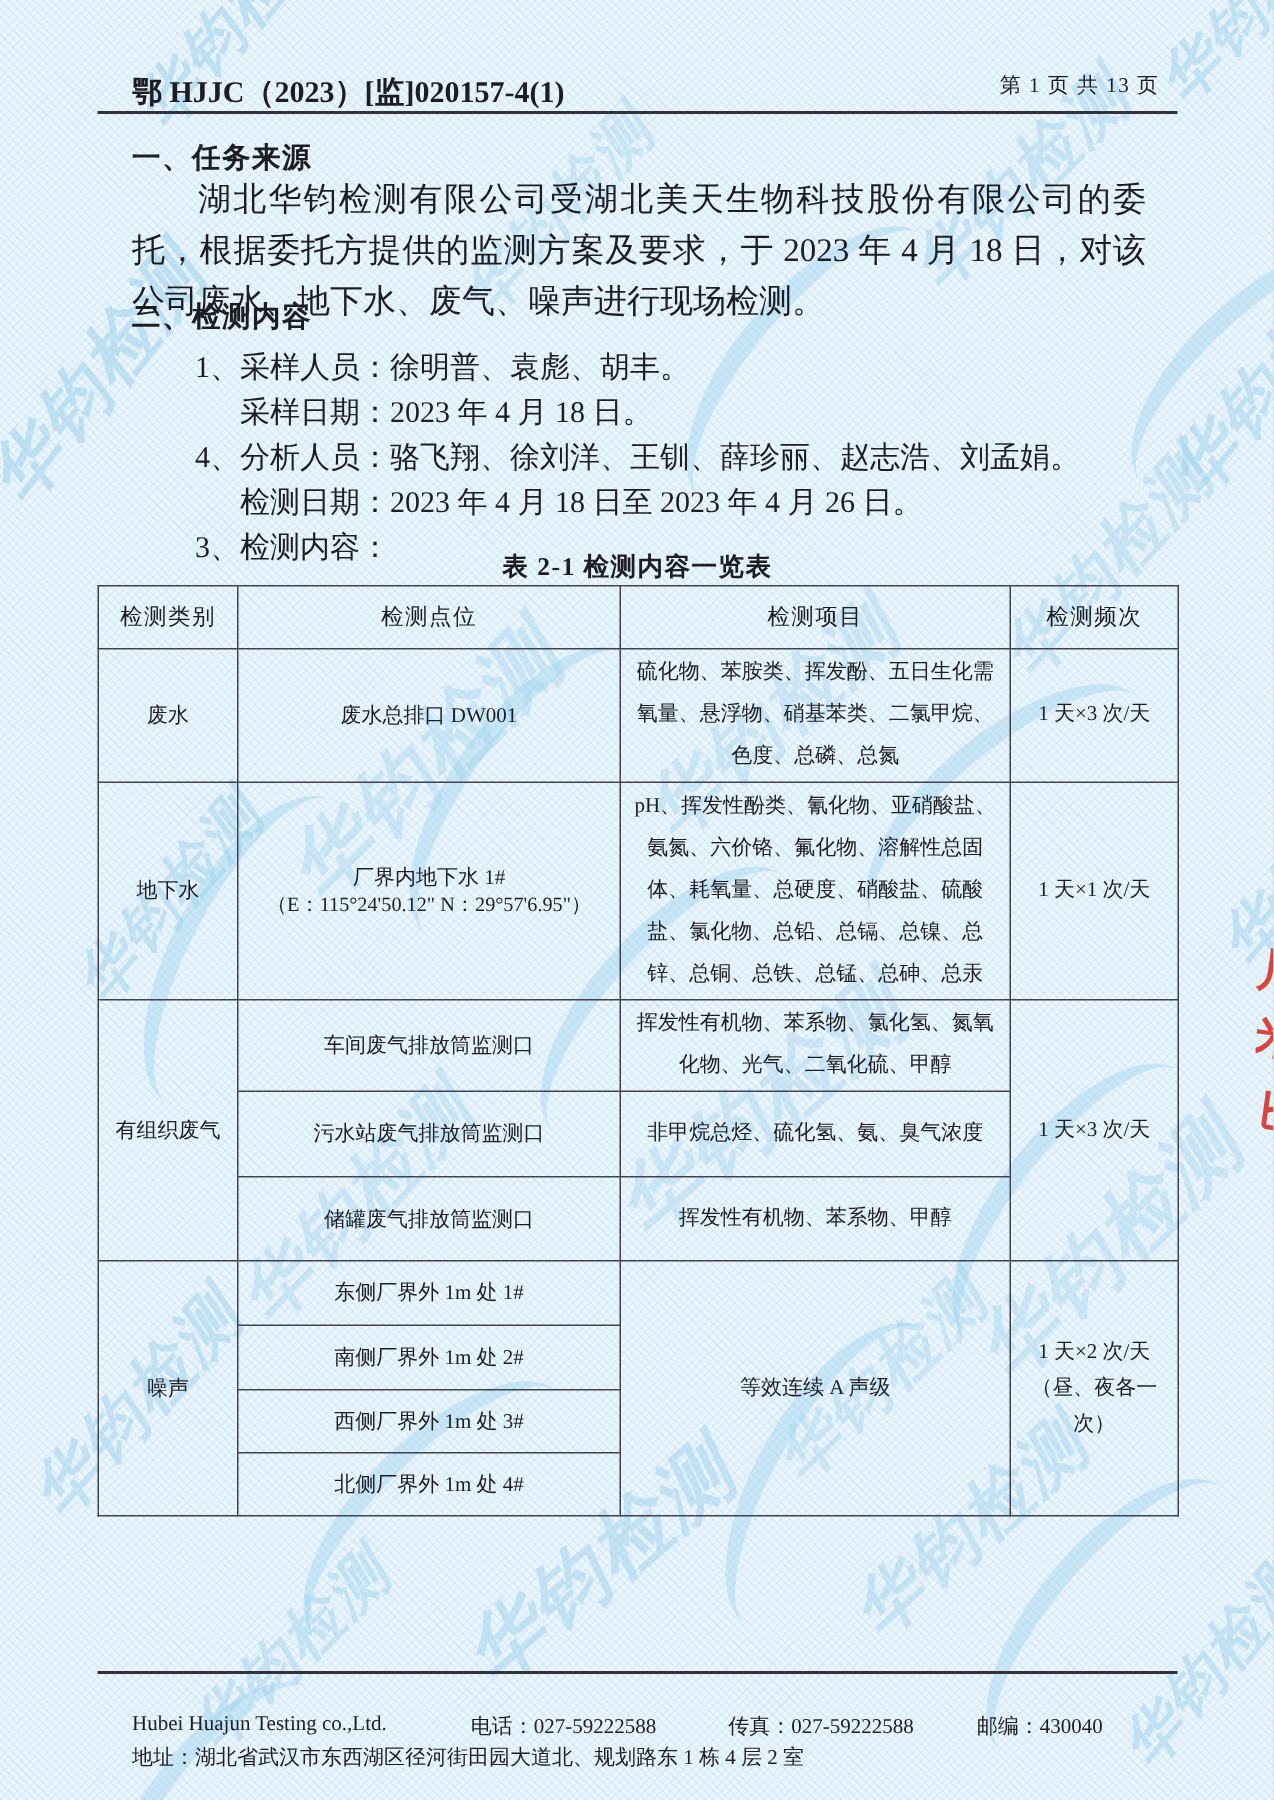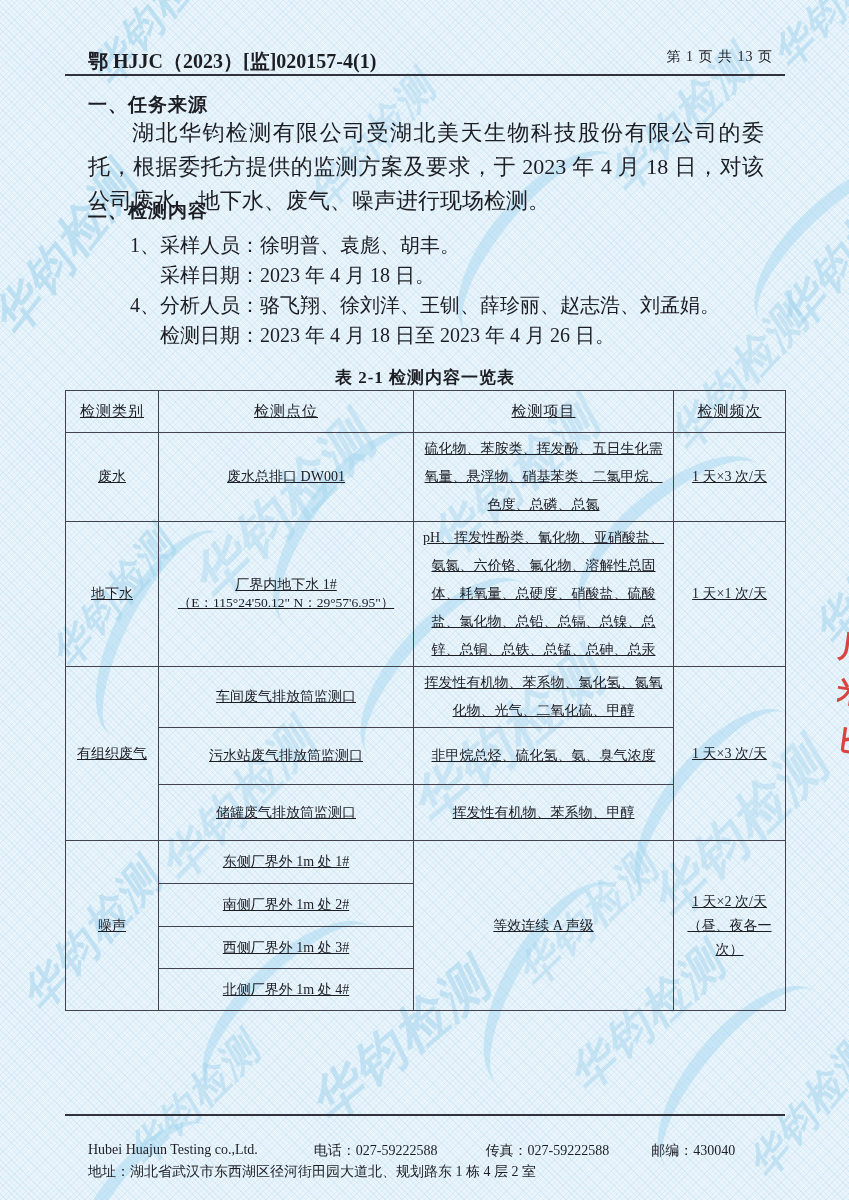--- a/index.html
+++ b/index.html
@@ -65,21 +65,20 @@
   }
   table.ct th,table.ct td{
     border:1px solid #43434d;
     padding:2px 6px;
     vertical-align:middle;
     text-align:center;
     overflow:hidden;
     box-sizing:border-box;
     font-weight:normal;
     background:transparent;
-    text-decoration:underline;
   }
   table.ct th{font-size:15px;letter-spacing:1px;}
   td.items{
     text-align:justify;text-align-last:center;
     line-height:28px;padding:4px 12px;
   }
   td.point .sub{font-size:13.5px;letter-spacing:0;}
   td.freq{line-height:24px;padding:2px 8px;}
   
   .ftr-rule{position:absolute;z-index:1;left:65px;width:720px;top:1114px;border-top:2px solid #32323c;}
@@ -147,20 +146,21 @@
 
   <div class="sec-title" style="top:92px">一、任务来源</div>
   <div class="para" style="top:116px">湖北华钧检测有限公司受湖北美天生物科技股份有限公司的委托，根据委托方提供的监测方案及要求，于 2023 年 4 月 18 日，对该公司废水、地下水、废气、噪声进行现场检测。</div>
 
   <div class="sec-title" style="top:198px">二、检测内容</div>
   <div class="list" style="top:230px">
       <div class="li">1、采样人员：徐明普、袁彪、胡丰。</div>
       <div class="li ind">采样日期：2023 年 4 月 18 日。</div>
       <div class="li">4、分析人员：骆飞翔、徐刘洋、王钏、薛珍丽、赵志浩、刘孟娟。</div>
       <div class="li ind">检测日期：2023 年 4 月 18 日至 2023 年 4 月 26 日。</div>
+      <div class="li">3、检测内容：</div>
     </div>
 
   <div class="tbl-title">表 2-1  检测内容一览表</div>
   <table class="ct">
     <colgroup>
       <col style="width:93px">
         <col style="width:255px">
         <col style="width:260px">
         <col style="width:112px">
     </colgroup>

